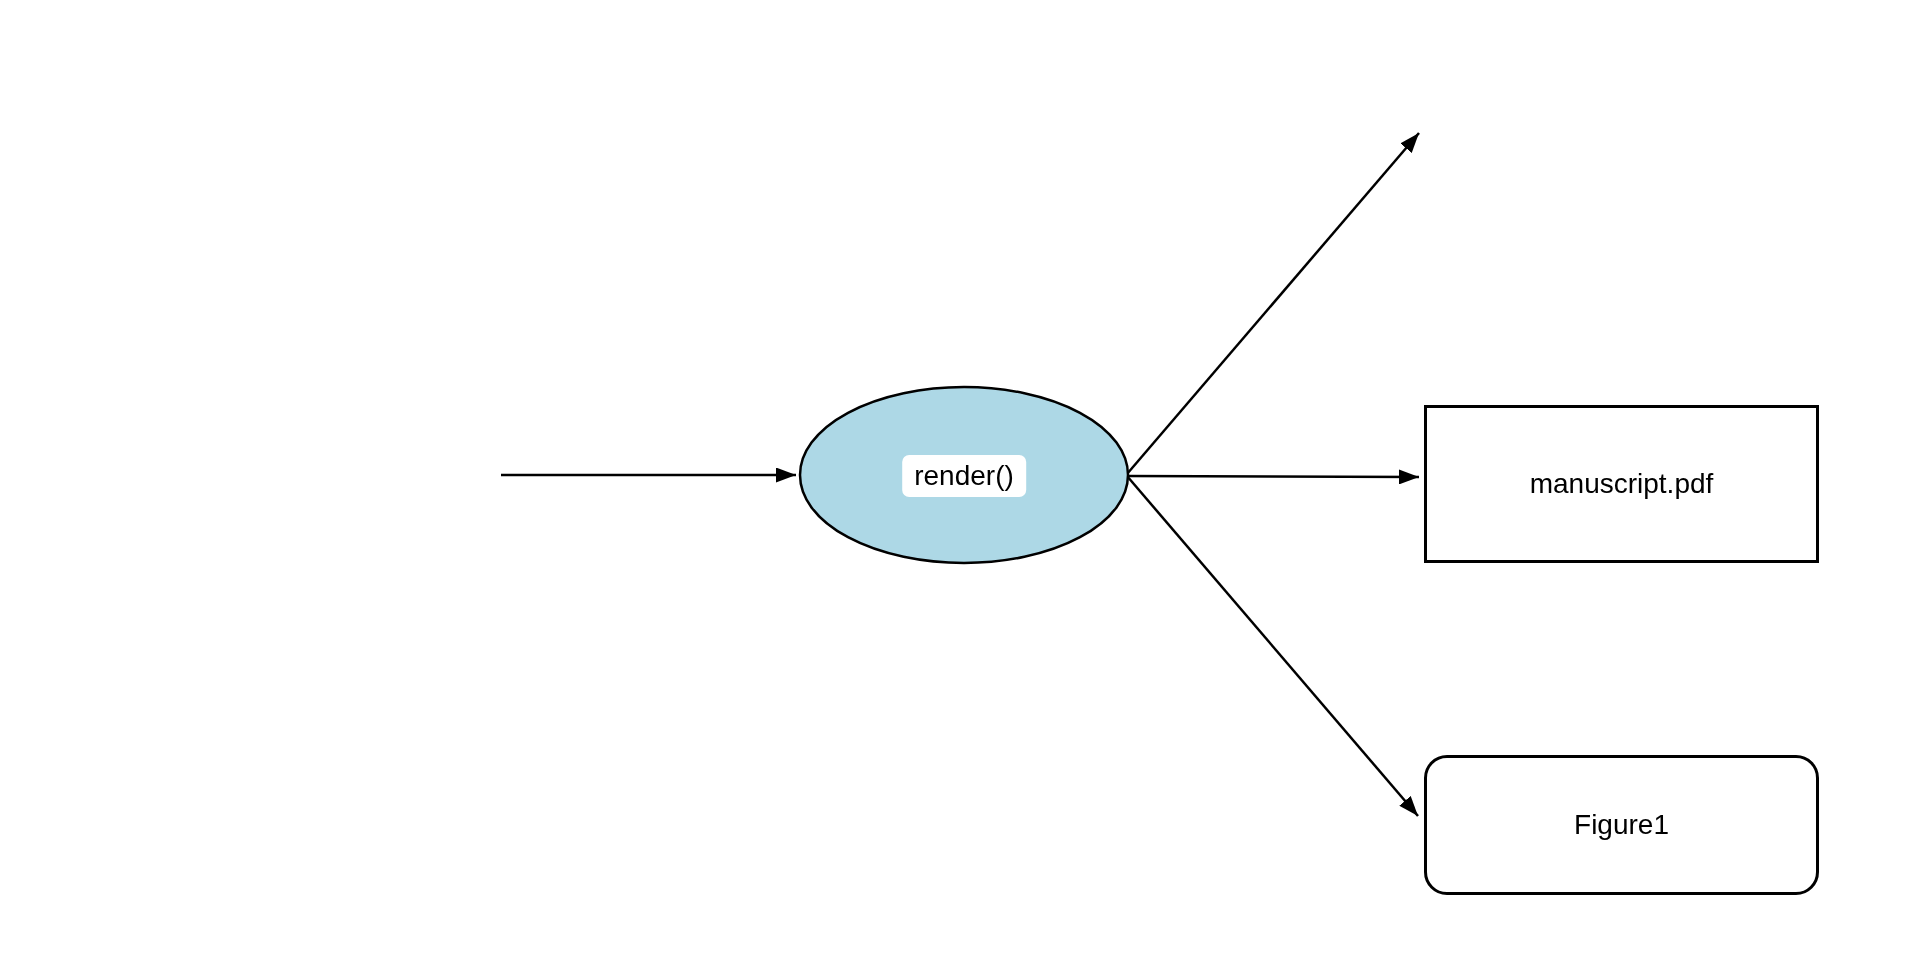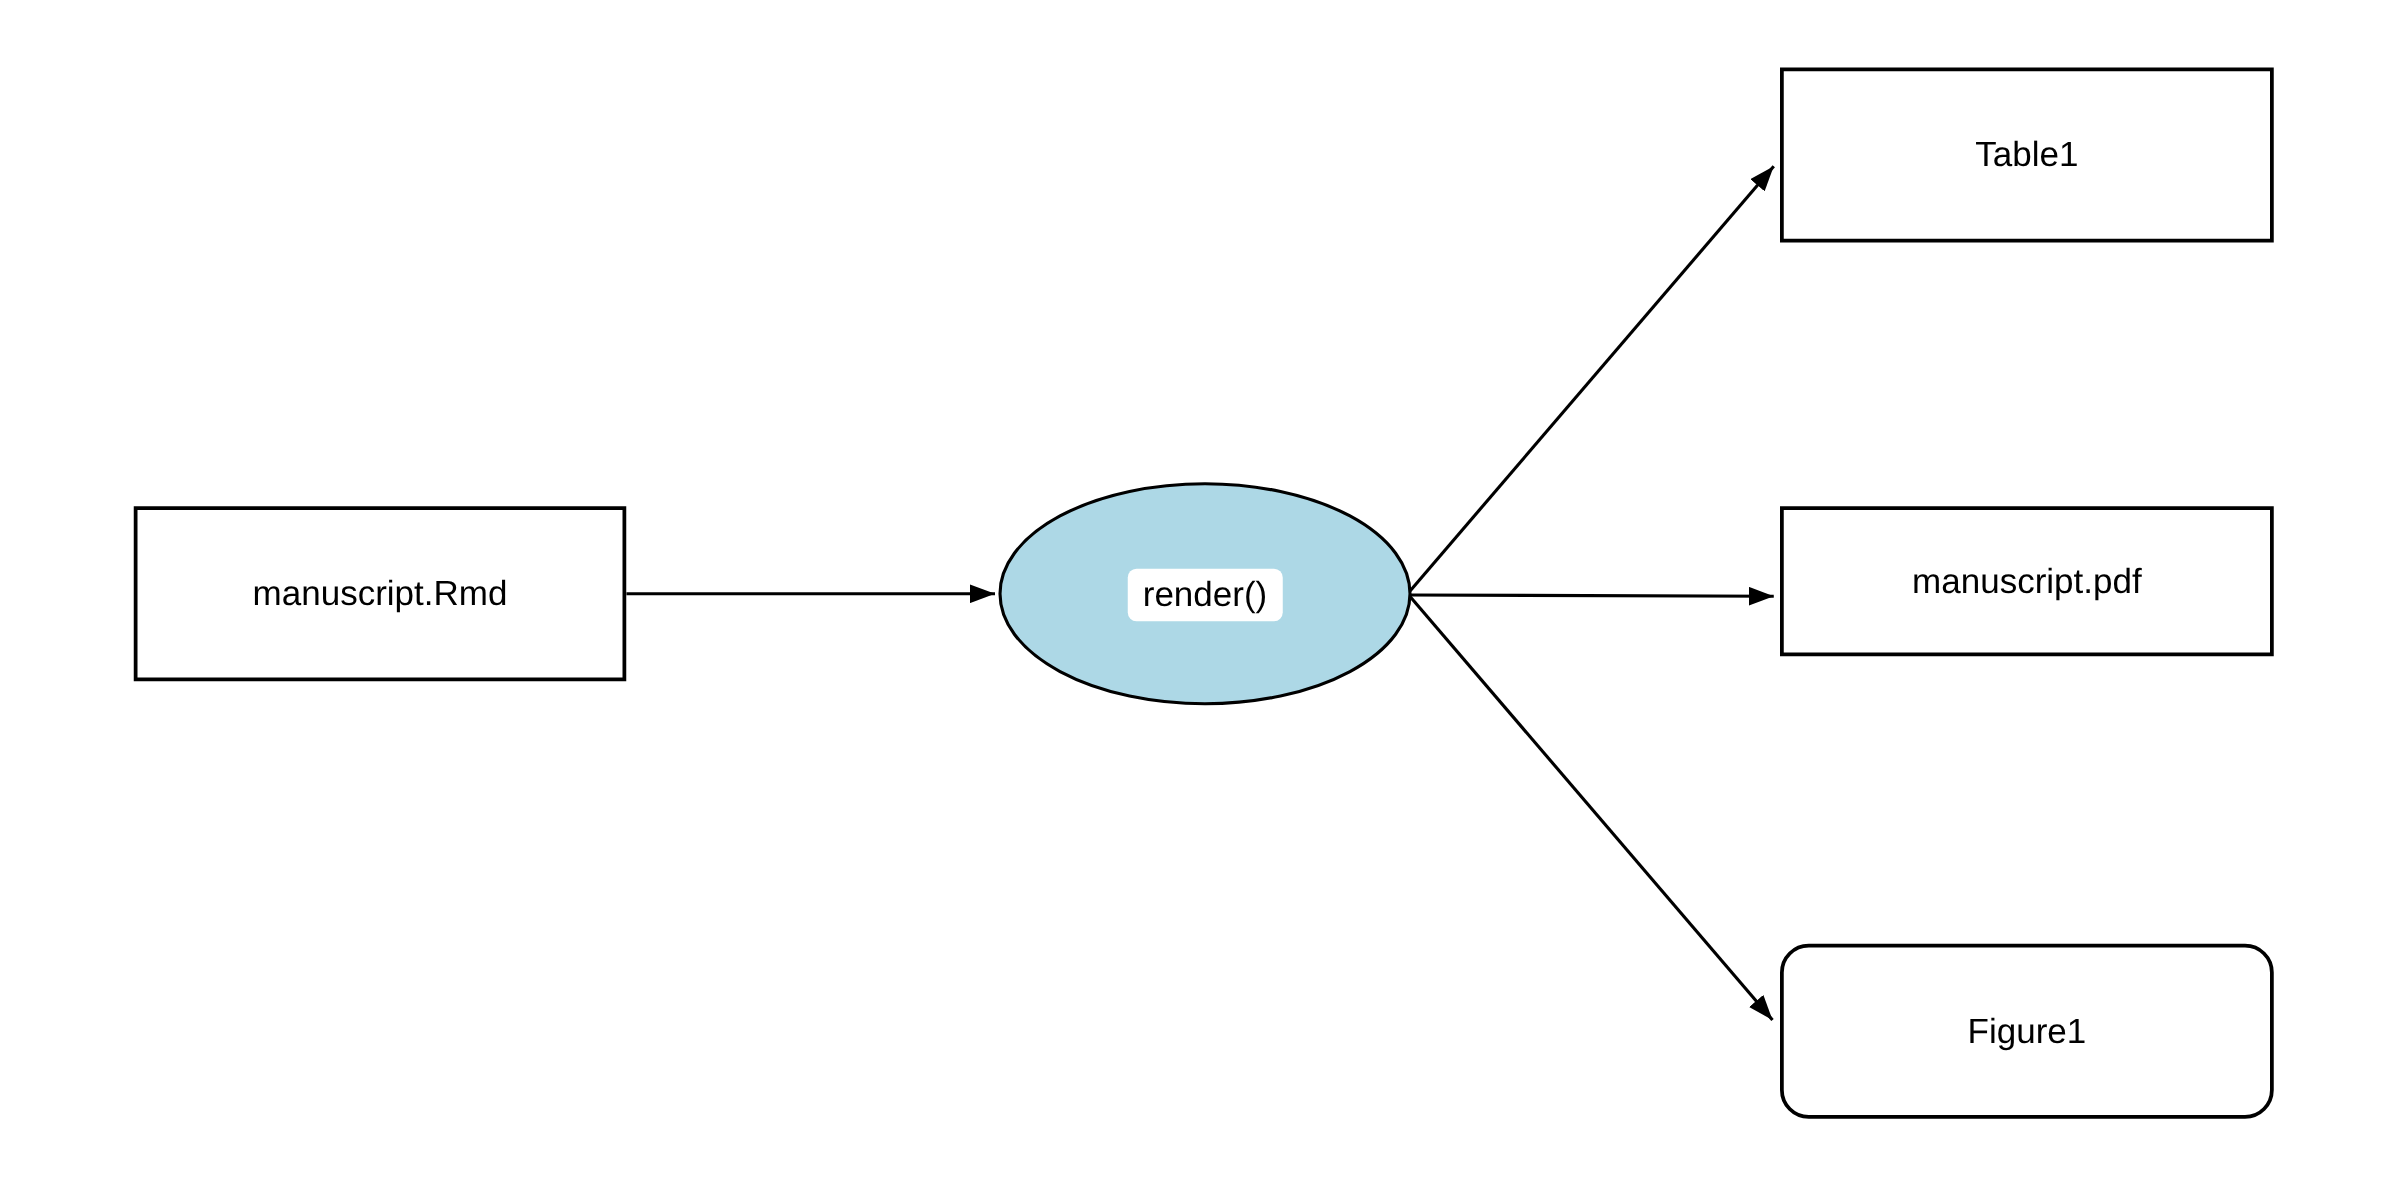--- a/index.html
+++ b/index.html
@@ -74,29 +74,23 @@
 
     <line class="edge" x1="1127" y1="474" x2="1419" y2="133" marker-end="url(#arrowhead)"></line>
 
     <line class="edge" x1="1127" y1="476" x2="1419" y2="477" marker-end="url(#arrowhead)"></line>
 
     <line class="edge" x1="1127" y1="476" x2="1418" y2="816" marker-end="url(#arrowhead)"></line>
 
     <ellipse class="ellipse-node" cx="964" cy="475" rx="164" ry="88" fill="#ADD8E6"></ellipse>
   </svg>
 
-  <div class="rect-node" style="left:107px; top:405px; width:394px; height:140px;">
-    <span class="node-text">manuscript.Rmd</span>
-  </div>
 
-  <div class="rect-node" style="left:1424px; top:54px; width:395px; height:140px;">
-    <span class="node-text">Table1</span>
-  </div>
 
-  <div class="rect-node" style="left:1424px; top:405px; width:395px; height:120px;">
+  <div class="rect-node" style="left:1424px; top:405px; width:395px; height:158px;">
     <span class="node-text">manuscript.pdf</span>
   </div>
 
   <div class="rect-node" style="left:1424px; top:755px; width:395px; height:140px;border-radius:23px;">
     <span class="node-text">Figure1</span>
   </div>
 
   <div class="render-label">
     <span class="node-text">render()</span>
   </div>

